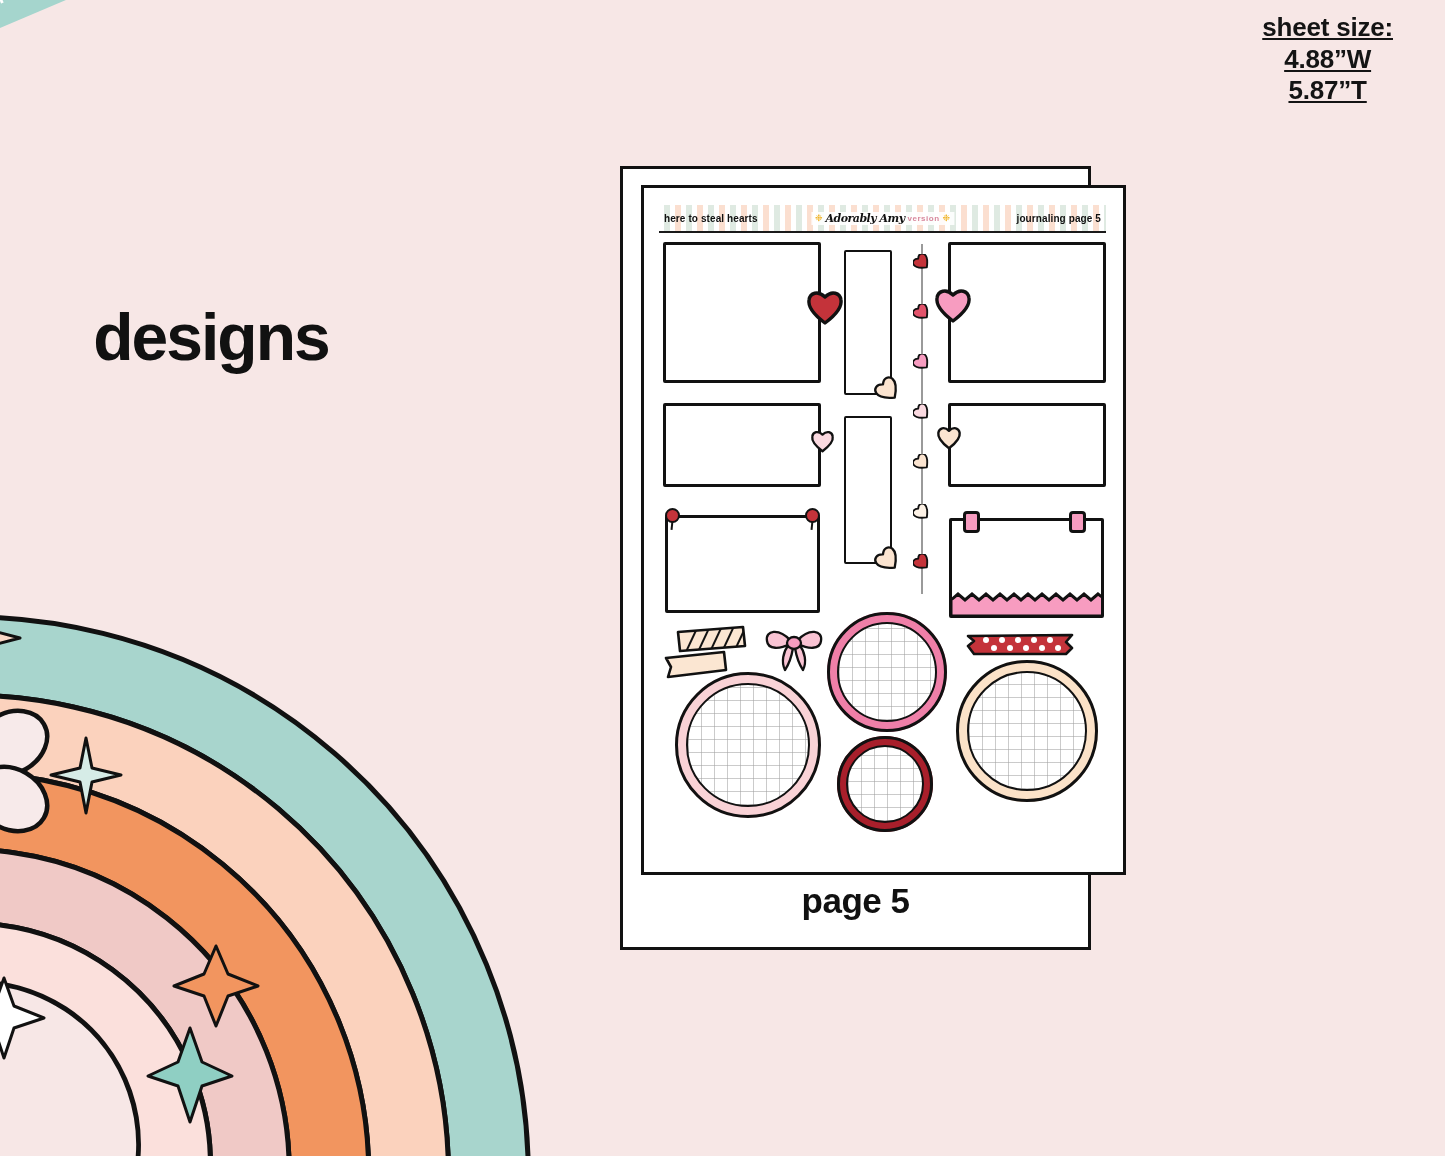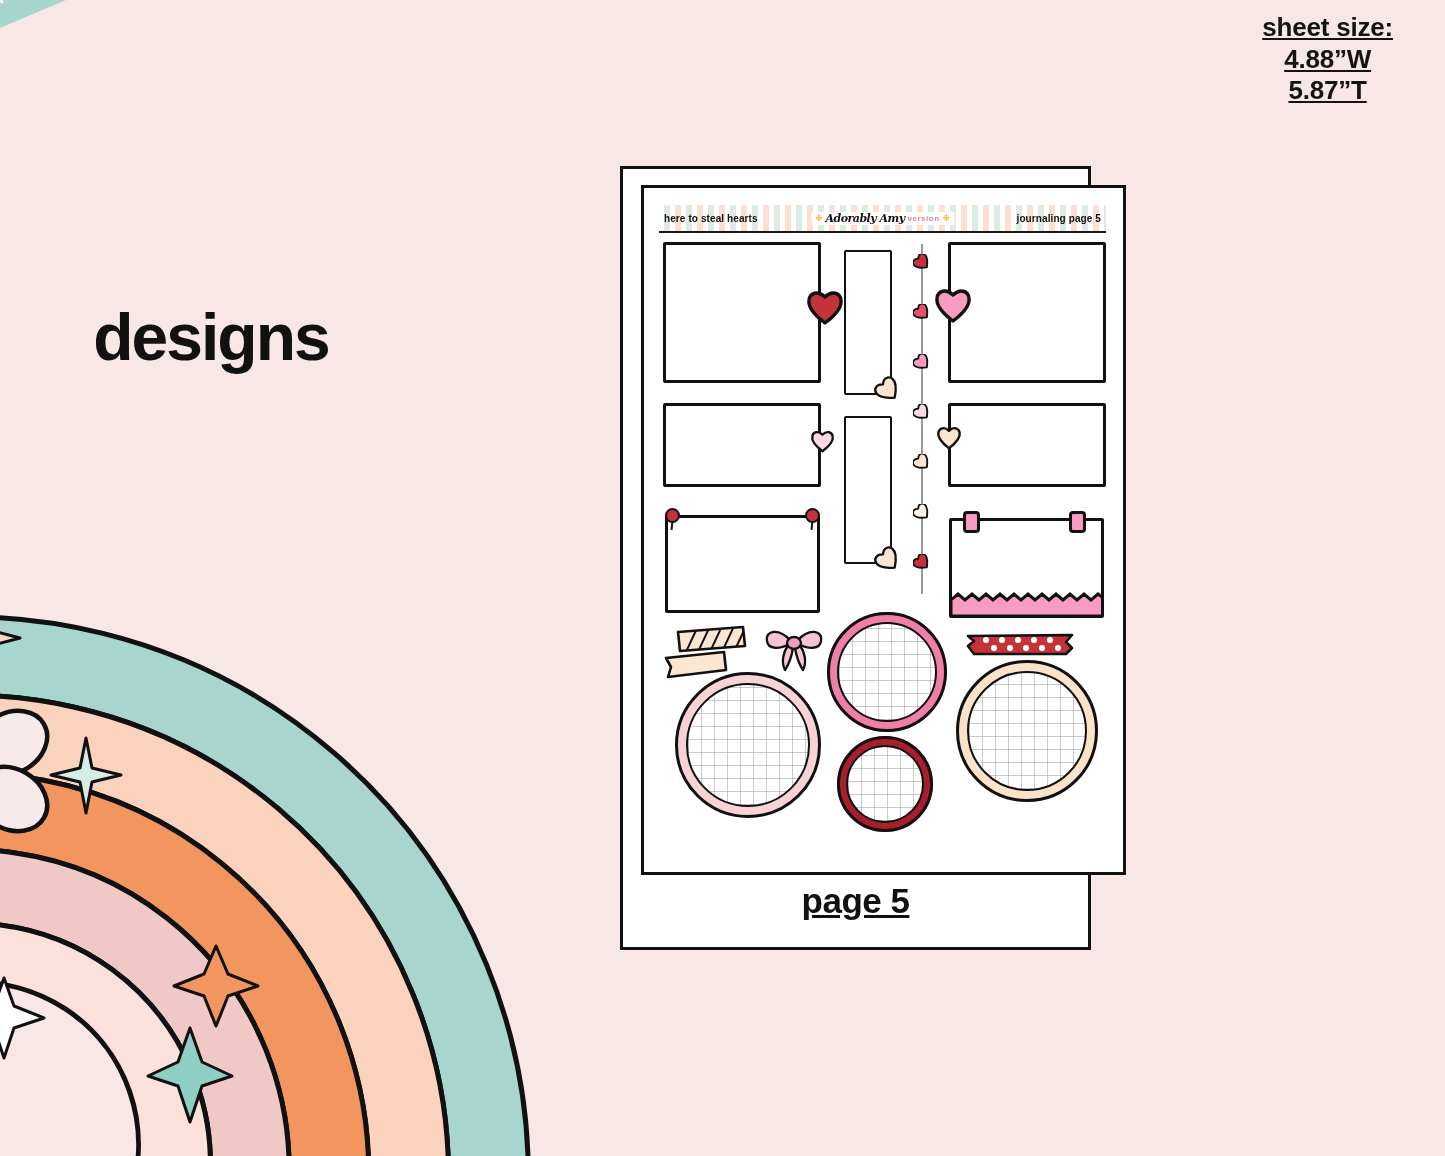--- a/index.html
+++ b/index.html
@@ -85,21 +85,20 @@
     box-sizing:border-box;
   }
   .page-caption{
     position:absolute;
     left:0;right:0;bottom:26px;
     text-align:center;
     font-size:35px;
     font-weight:700;
     color:#111111;
     letter-spacing:-0.5px;
-    text-decoration:underline;
   }
 
   
   .strip{
     position:absolute;
     left:15px;top:17px;
     width:447px;height:28px;
     border-bottom:2.5px solid #1a1a1a;
     box-sizing:border-box;
     background:

